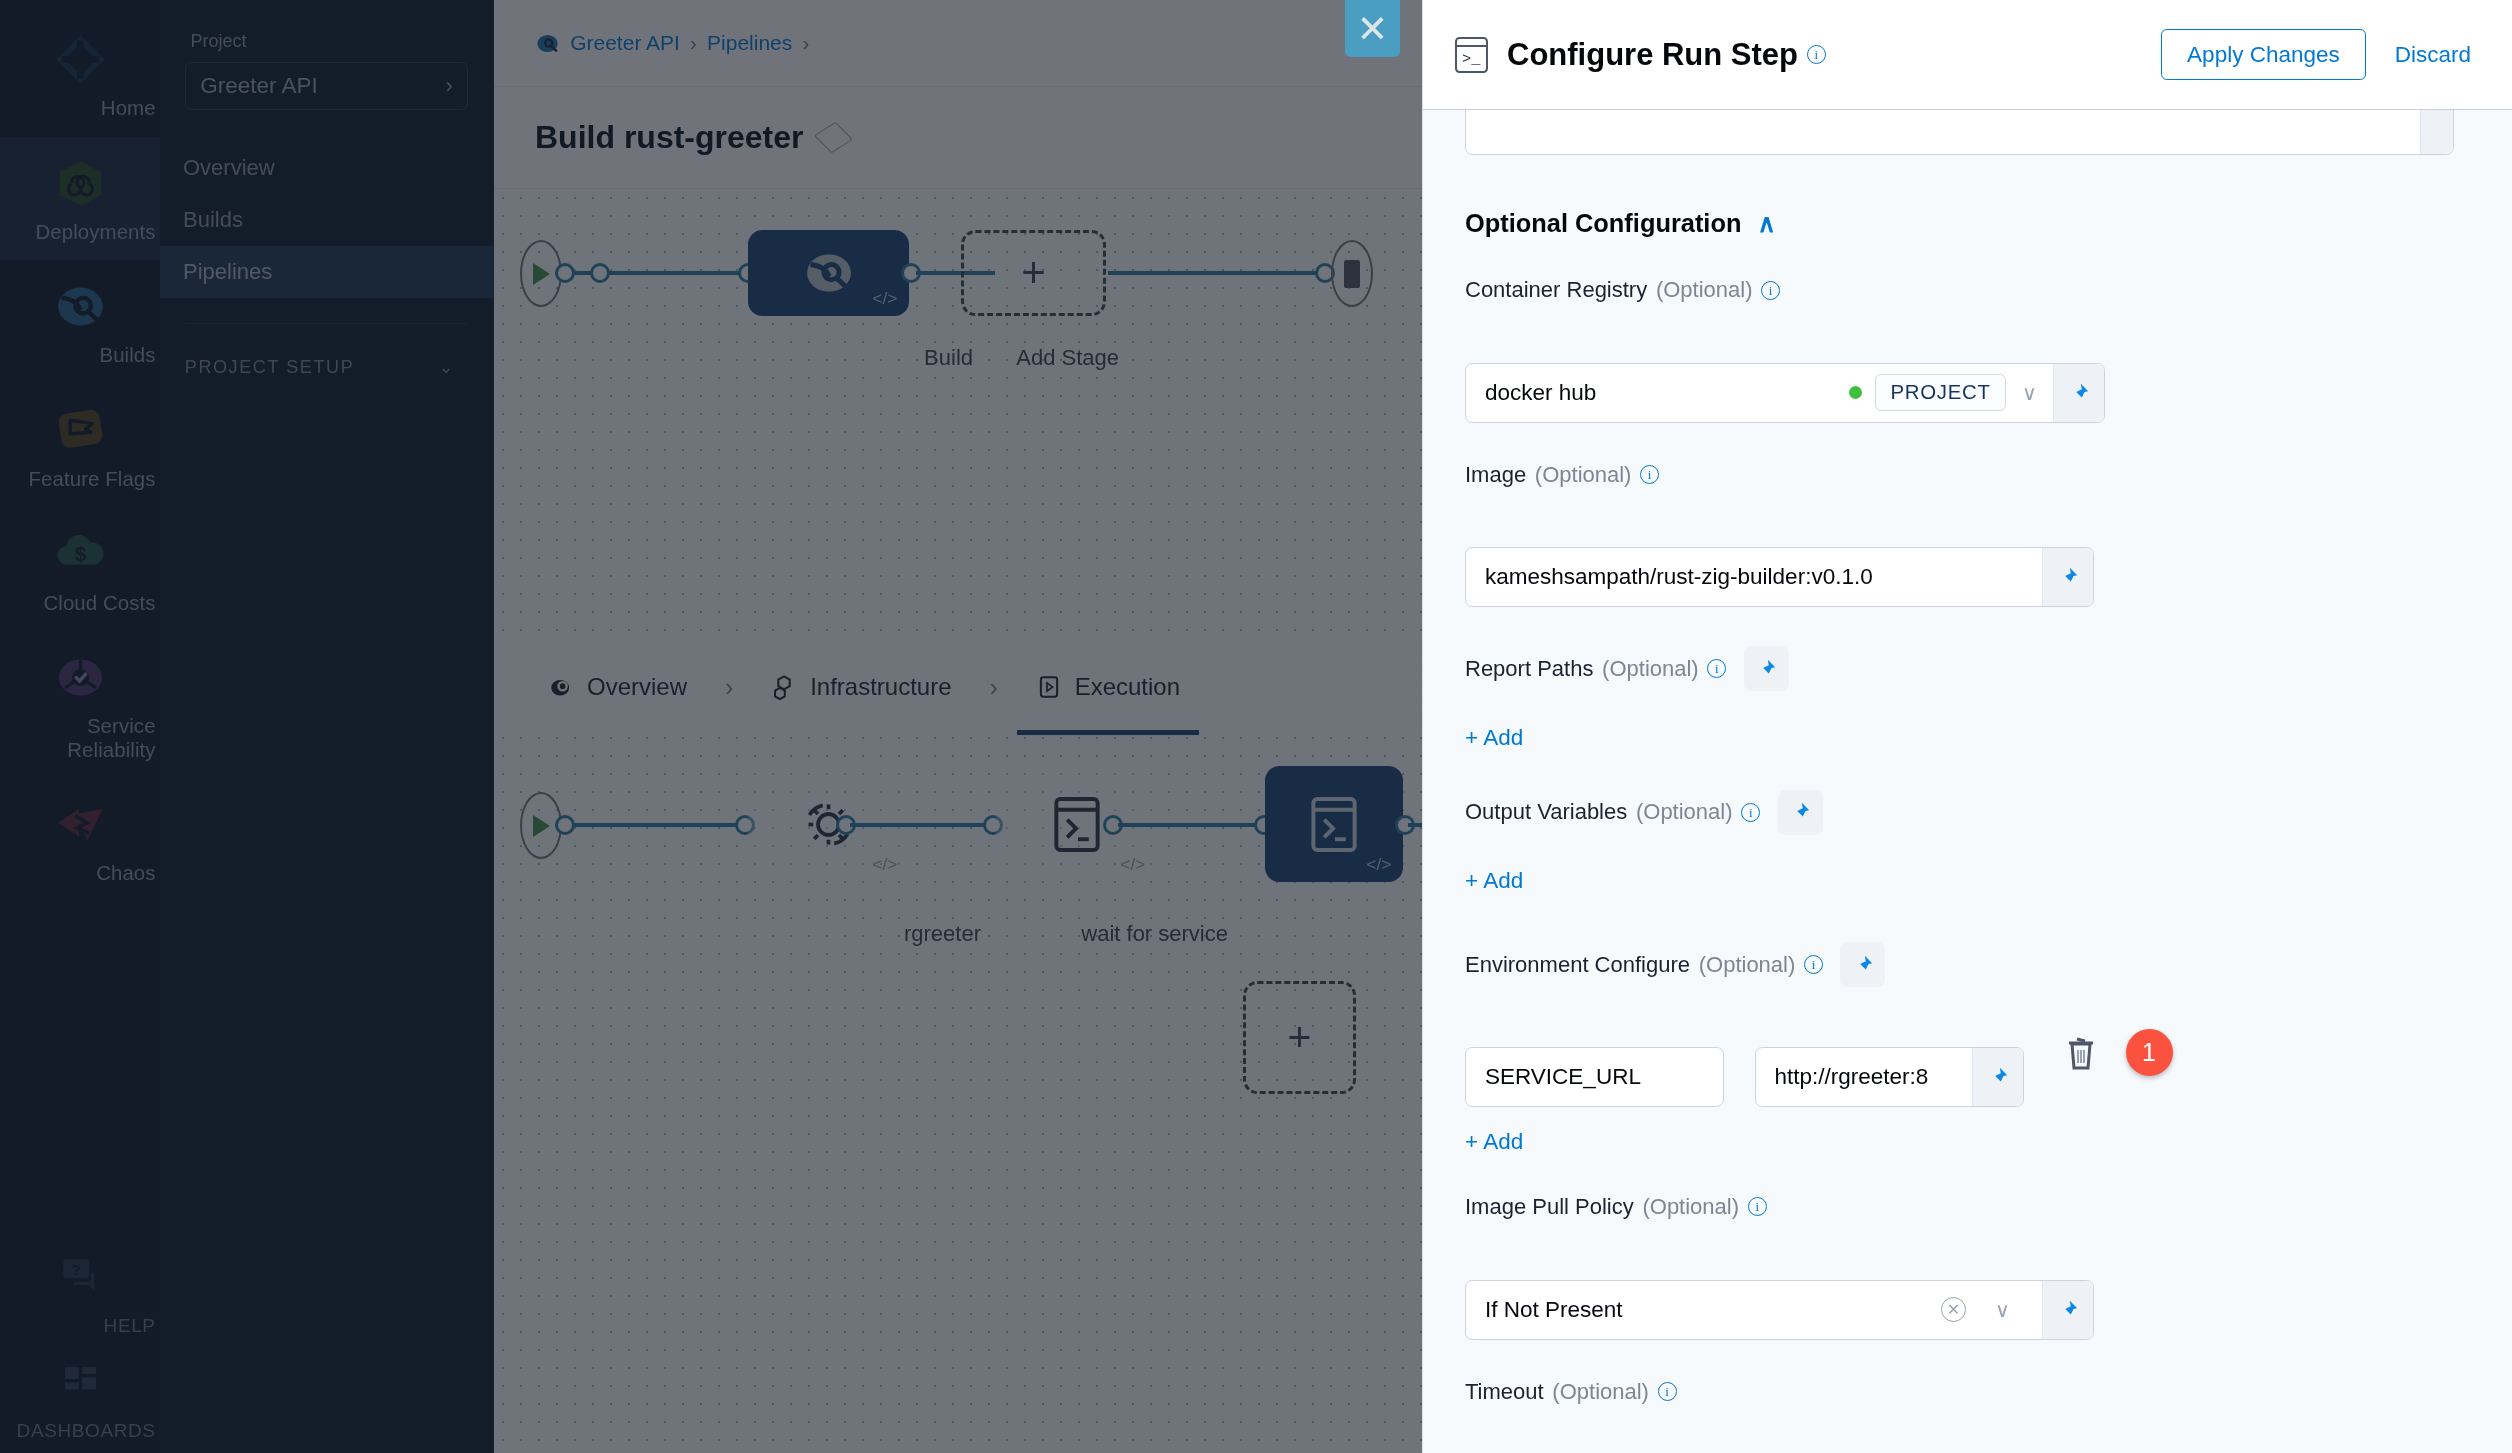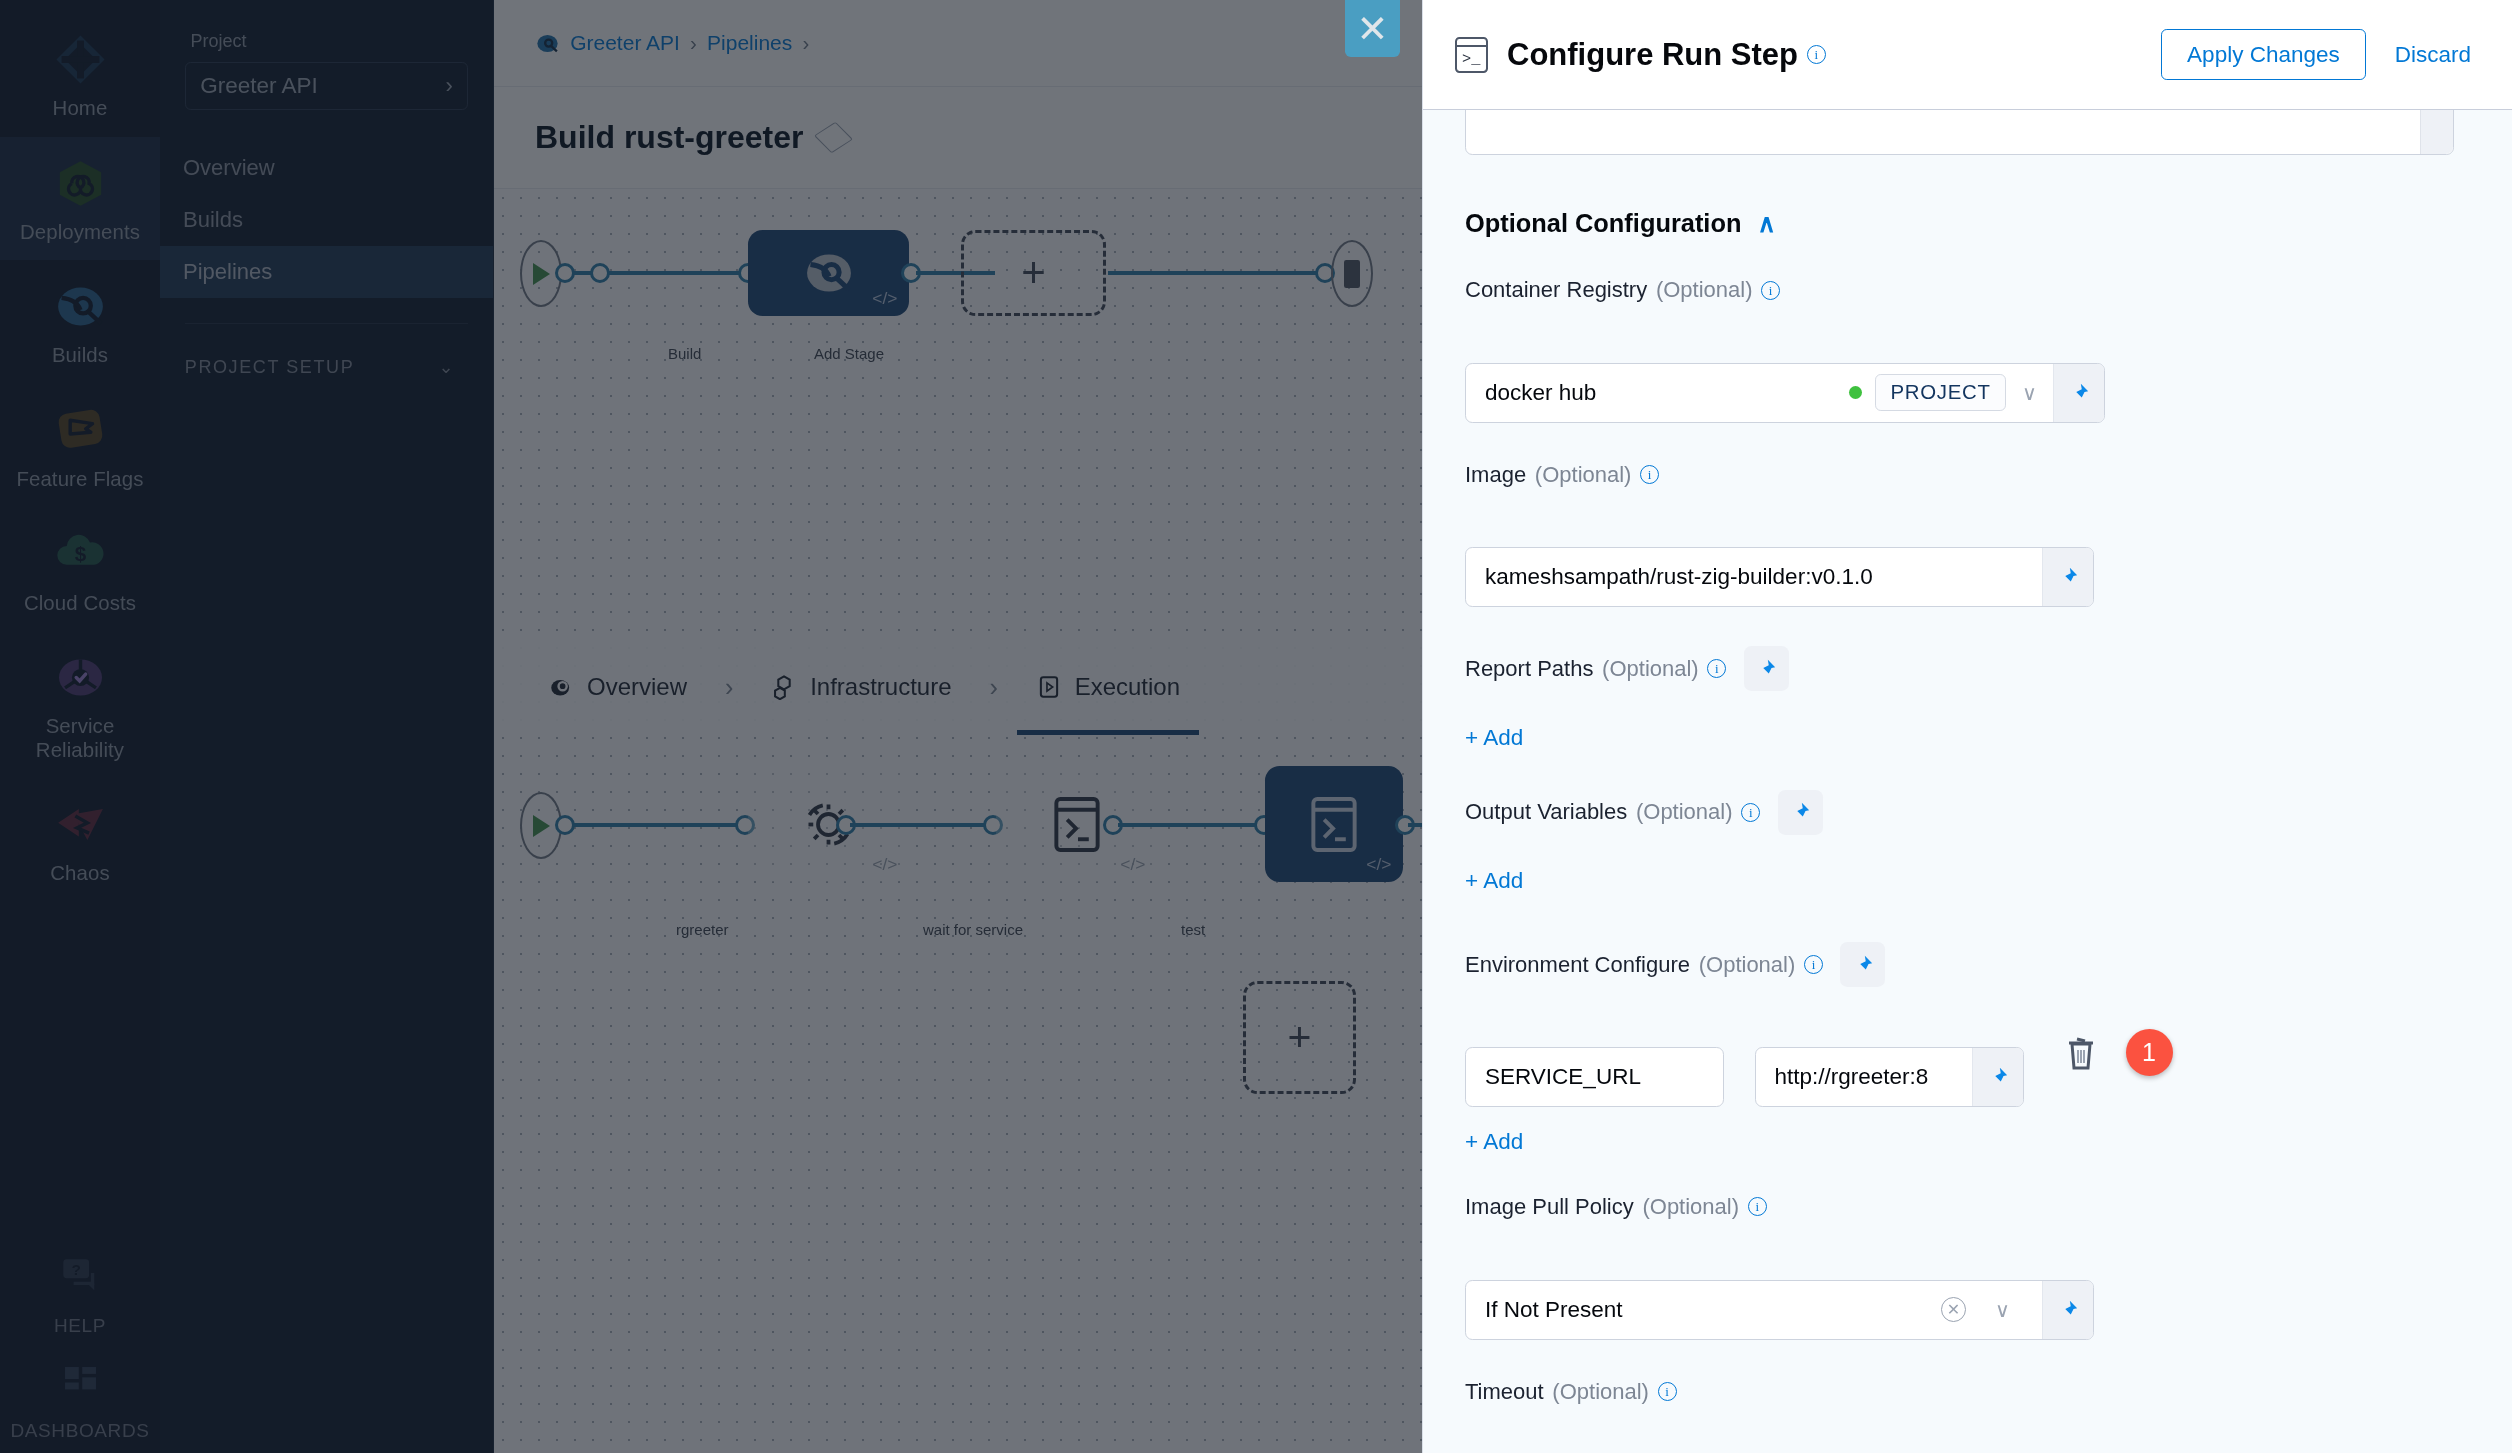--- a/index.html
+++ b/index.html
@@ -12,21 +12,21 @@
   #root { position: relative; width: 2512px; height: 1454px; }
 
   
   .rail {
     position: absolute; left: 0; top: 0; width: 160px; height: 1454px;
     background: #0b1628;
     display: flex; flex-direction: column; align-items: center;
     padding-top: 13px;
   }
   .rail-item {
-    width: 160px; padding: 19px 4.4px 16px; text-align: center;
+    width: 160px; padding: 19px 4.4px 16px; text-align: right;
     cursor: pointer;
   }
   .rail-item.active { background: #16263f; }
   .rail-ico { width: 55px; height: 55px; margin: 0 auto 10.2px; display: block; }
   .rail-label {
     font-size: 20.4px; color: #8d95a3; line-height: 1.15; letter-spacing: 0.1px;
     font-weight: 400;
   }
   .rail-spacer { flex: 1 1 auto; }
   .rail-bottom { width: 160px; text-align: center; padding-bottom: 4.4px; }
@@ -127,21 +127,21 @@
 
   .node {
     position: absolute; width: 161px; height: 86px; border-radius: 14.5px;
     display: flex; align-items: center; justify-content: center;
   }
   .node.sel { background: #1a4474; }
   .node.ghost { background: rgba(255,255,255,0.28); }
   .node .codeglyph { position: absolute; right: 11.6px; bottom: 7.3px; font-size: 17.4px; color: #9aa3b0; }
   .node.sel .codeglyph { color: #b6c6dc; }
   .node-label {
-    position: absolute; width: 305px; text-align: left; font-size: 15px; color: #3c4350;
+    position: absolute; width: 305px; text-align: right; font-size: 22px; color: #3c4350;
   }
   .addstage {
     position: absolute; width: 145px; height: 86px; border-radius: 14.5px;
     border: 3.6px dashed #3d4555; display: flex; align-items: center; justify-content: center;
     font-size: 42px; color: #3d4555; font-weight: 300; cursor: pointer;
   }
   .addstep {
     position: absolute; width: 113px; height: 113px; border-radius: 14.5px;
     border: 3.6px dashed #3d4555; display: flex; align-items: center; justify-content: center;
     font-size: 41px; color: #3d4555; font-weight: 300; cursor: pointer;

